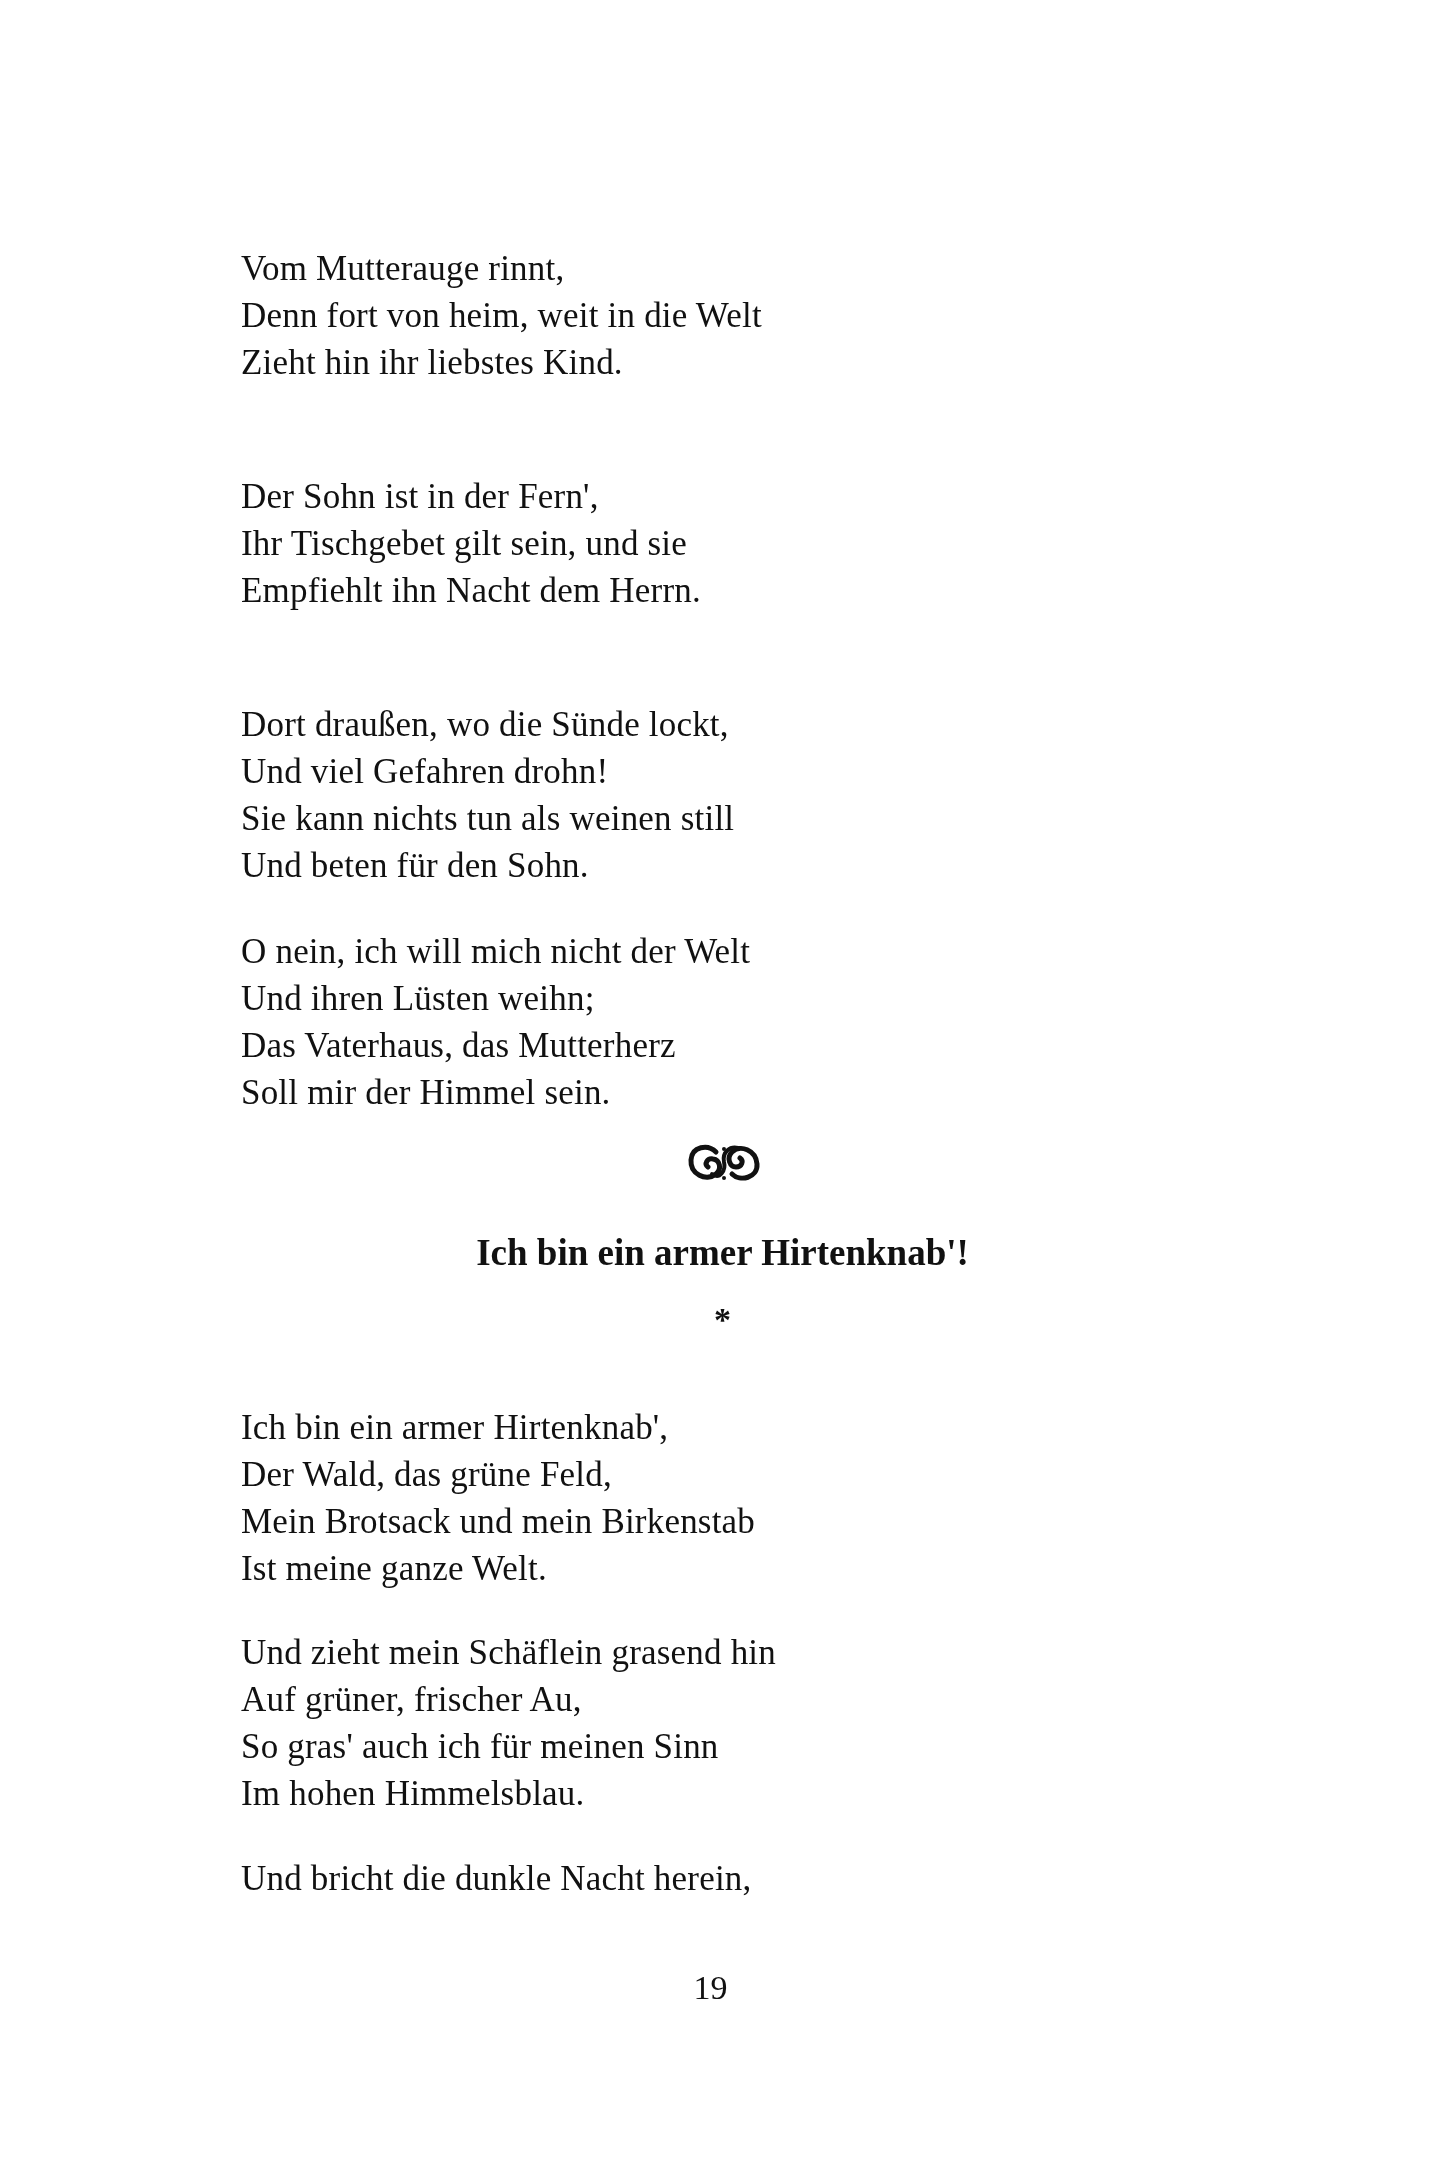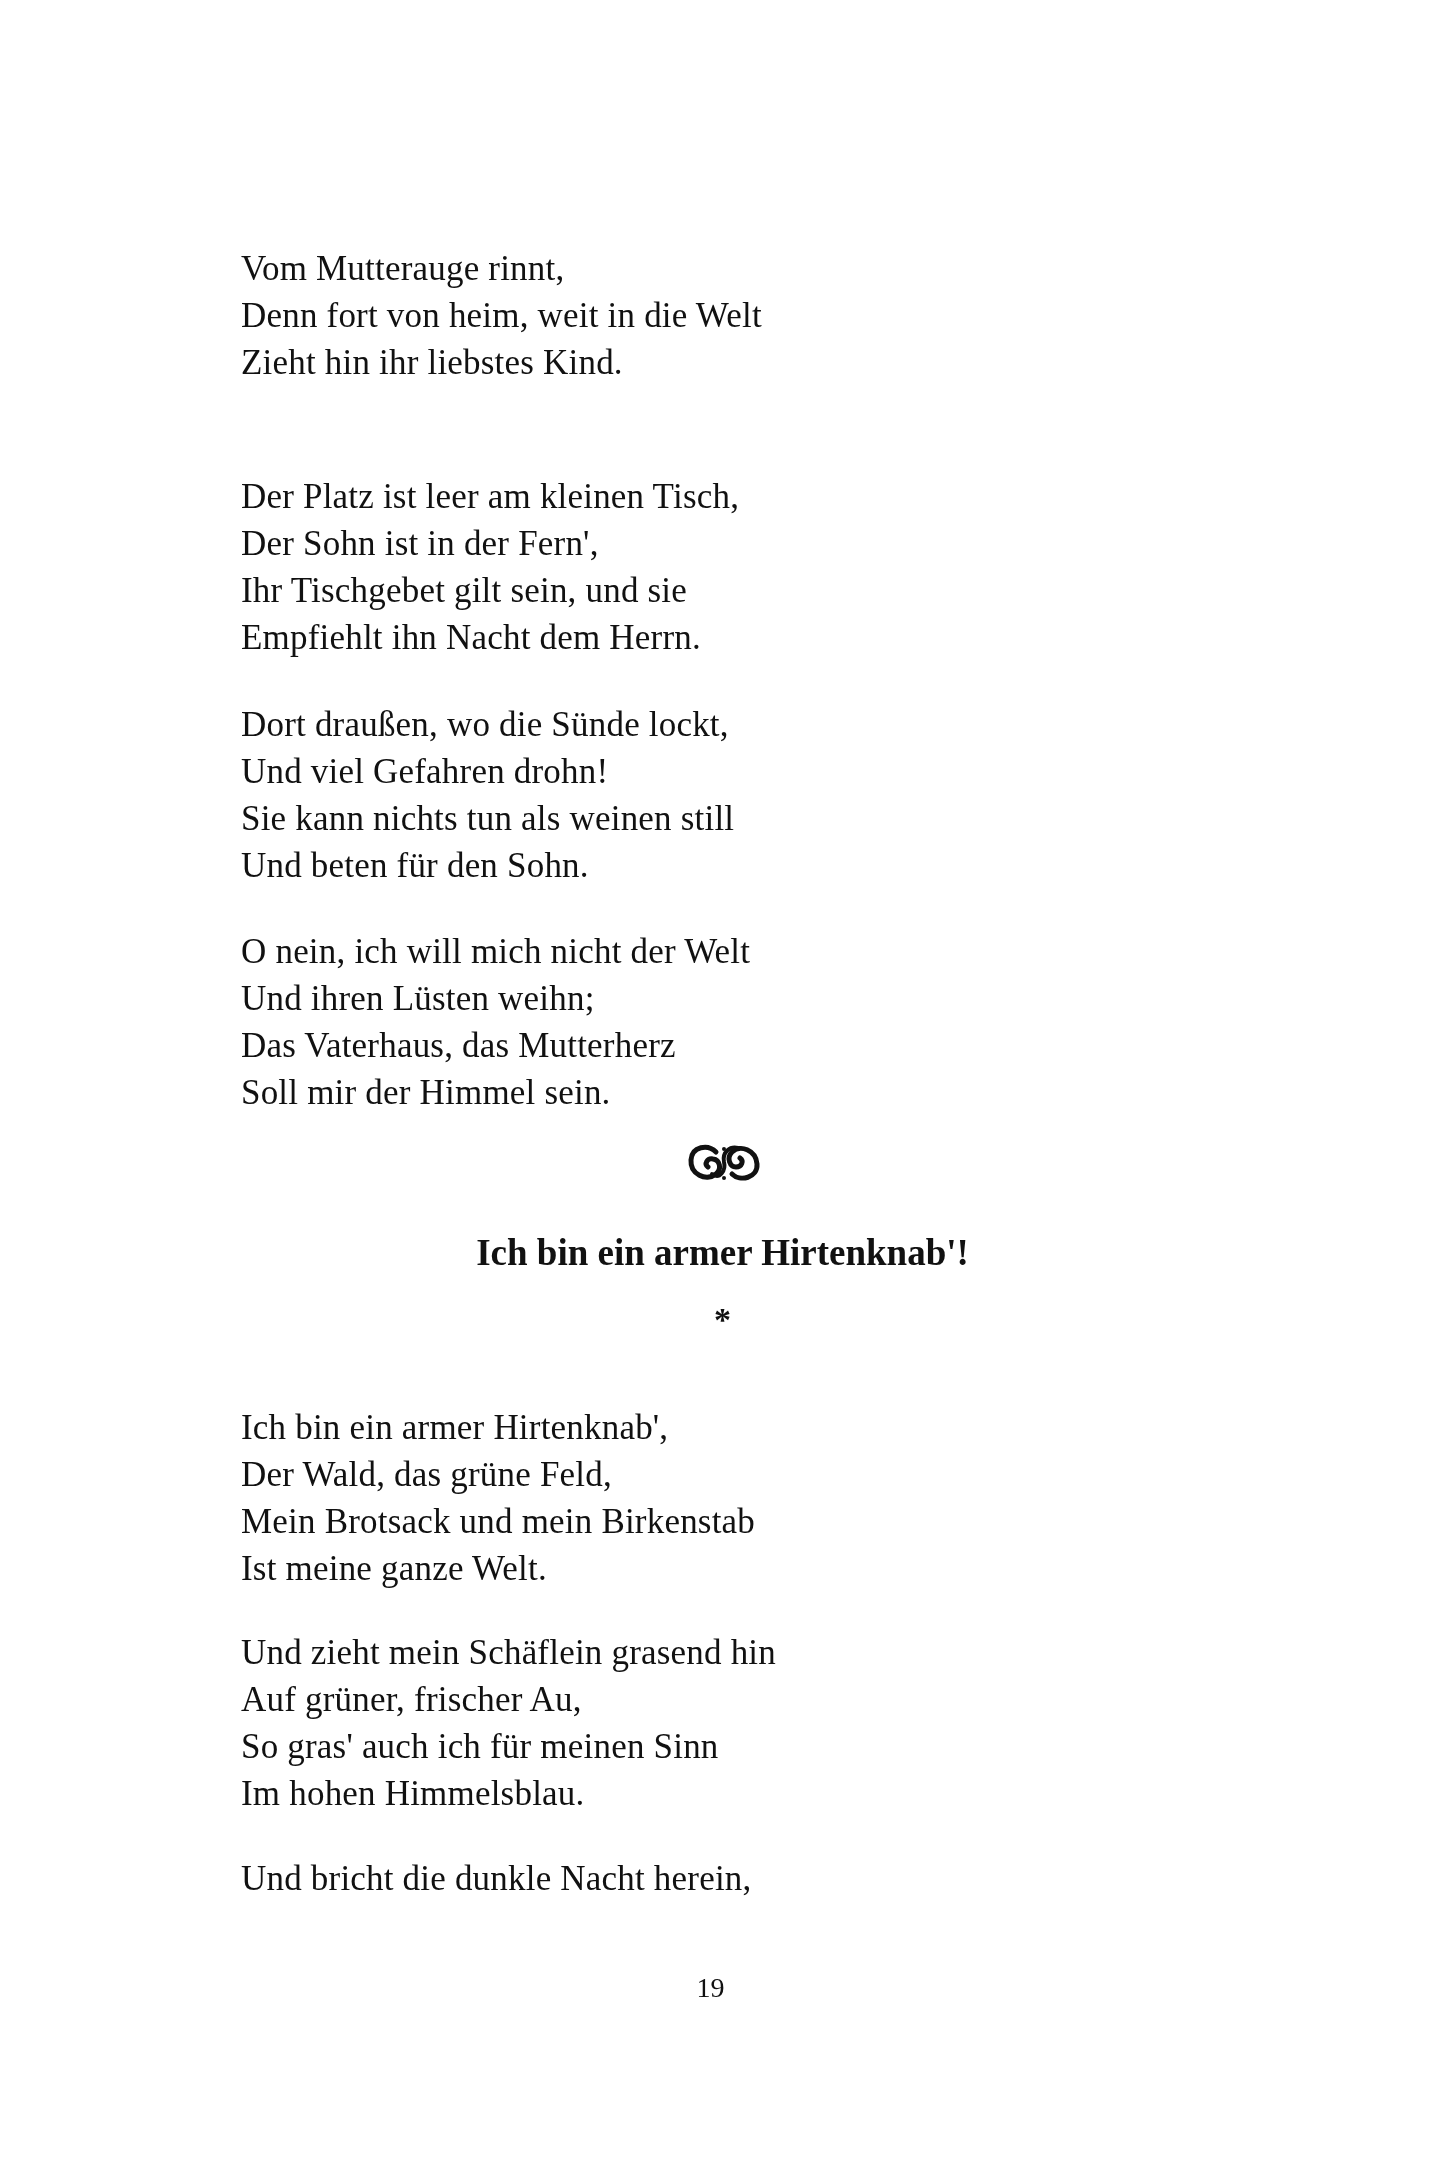--- a/index.html
+++ b/index.html
@@ -6,33 +6,32 @@
   body { width: 1445px; height: 2168px; position: relative; overflow: hidden;
          font-family: "Liberation Serif", "DejaVu Serif", serif; color: #111111; }
   .stanza { position: absolute; left: 241px; margin: 0; }
   .line { display: block; font-size: 35px; line-height: 47px; height: 47px; white-space: nowrap; letter-spacing: 0.2px; }
   .ornament { position: absolute; left: 686px; top: 1140px; width: 76px; height: 46px; }
   .heading { position: absolute; left: 0; width: 1445px; top: 1228px; text-align: center;
              font-weight: bold; font-size: 37px; line-height: 50px; margin: 0; }
   .asterisk { position: absolute; left: 0; width: 1445px; top: 1300px; text-align: center;
               font-size: 34px; line-height: 40px; font-weight: bold; }
   .page-number { position: absolute; left: 0; width: 1421px; top: 1968px; text-align: center;
-                 font-size: 28px; line-height: 40px; }
+                 font-size: 34px; line-height: 40px; }
 </style>
 </head>
 <body>
 
 <div class="stanza" style="top:245px;">
   <span class="line">Vom Mutterauge rinnt,</span>
   <span class="line">Denn fort von heim, weit in die Welt</span>
   <span class="line">Zieht hin ihr liebstes Kind.</span>
 </div>
 
 <div class="stanza" style="top:473px;">
-  <span class="line">Der Platz ist leer am kleinen Tisch,</span>
   <span class="line">Der Sohn ist in der Fern',</span>
   <span class="line">Ihr Tischgebet gilt sein, und sie</span>
   <span class="line">Empfiehlt ihn Nacht dem Herrn.</span>
 </div>
 
 <div class="stanza" style="top:701px;">
   <span class="line">Dort draußen, wo die Sünde lockt,</span>
   <span class="line">Und viel Gefahren drohn!</span>
   <span class="line">Sie kann nichts tun als weinen still</span>
   <span class="line">Und beten für den Sohn.</span>

